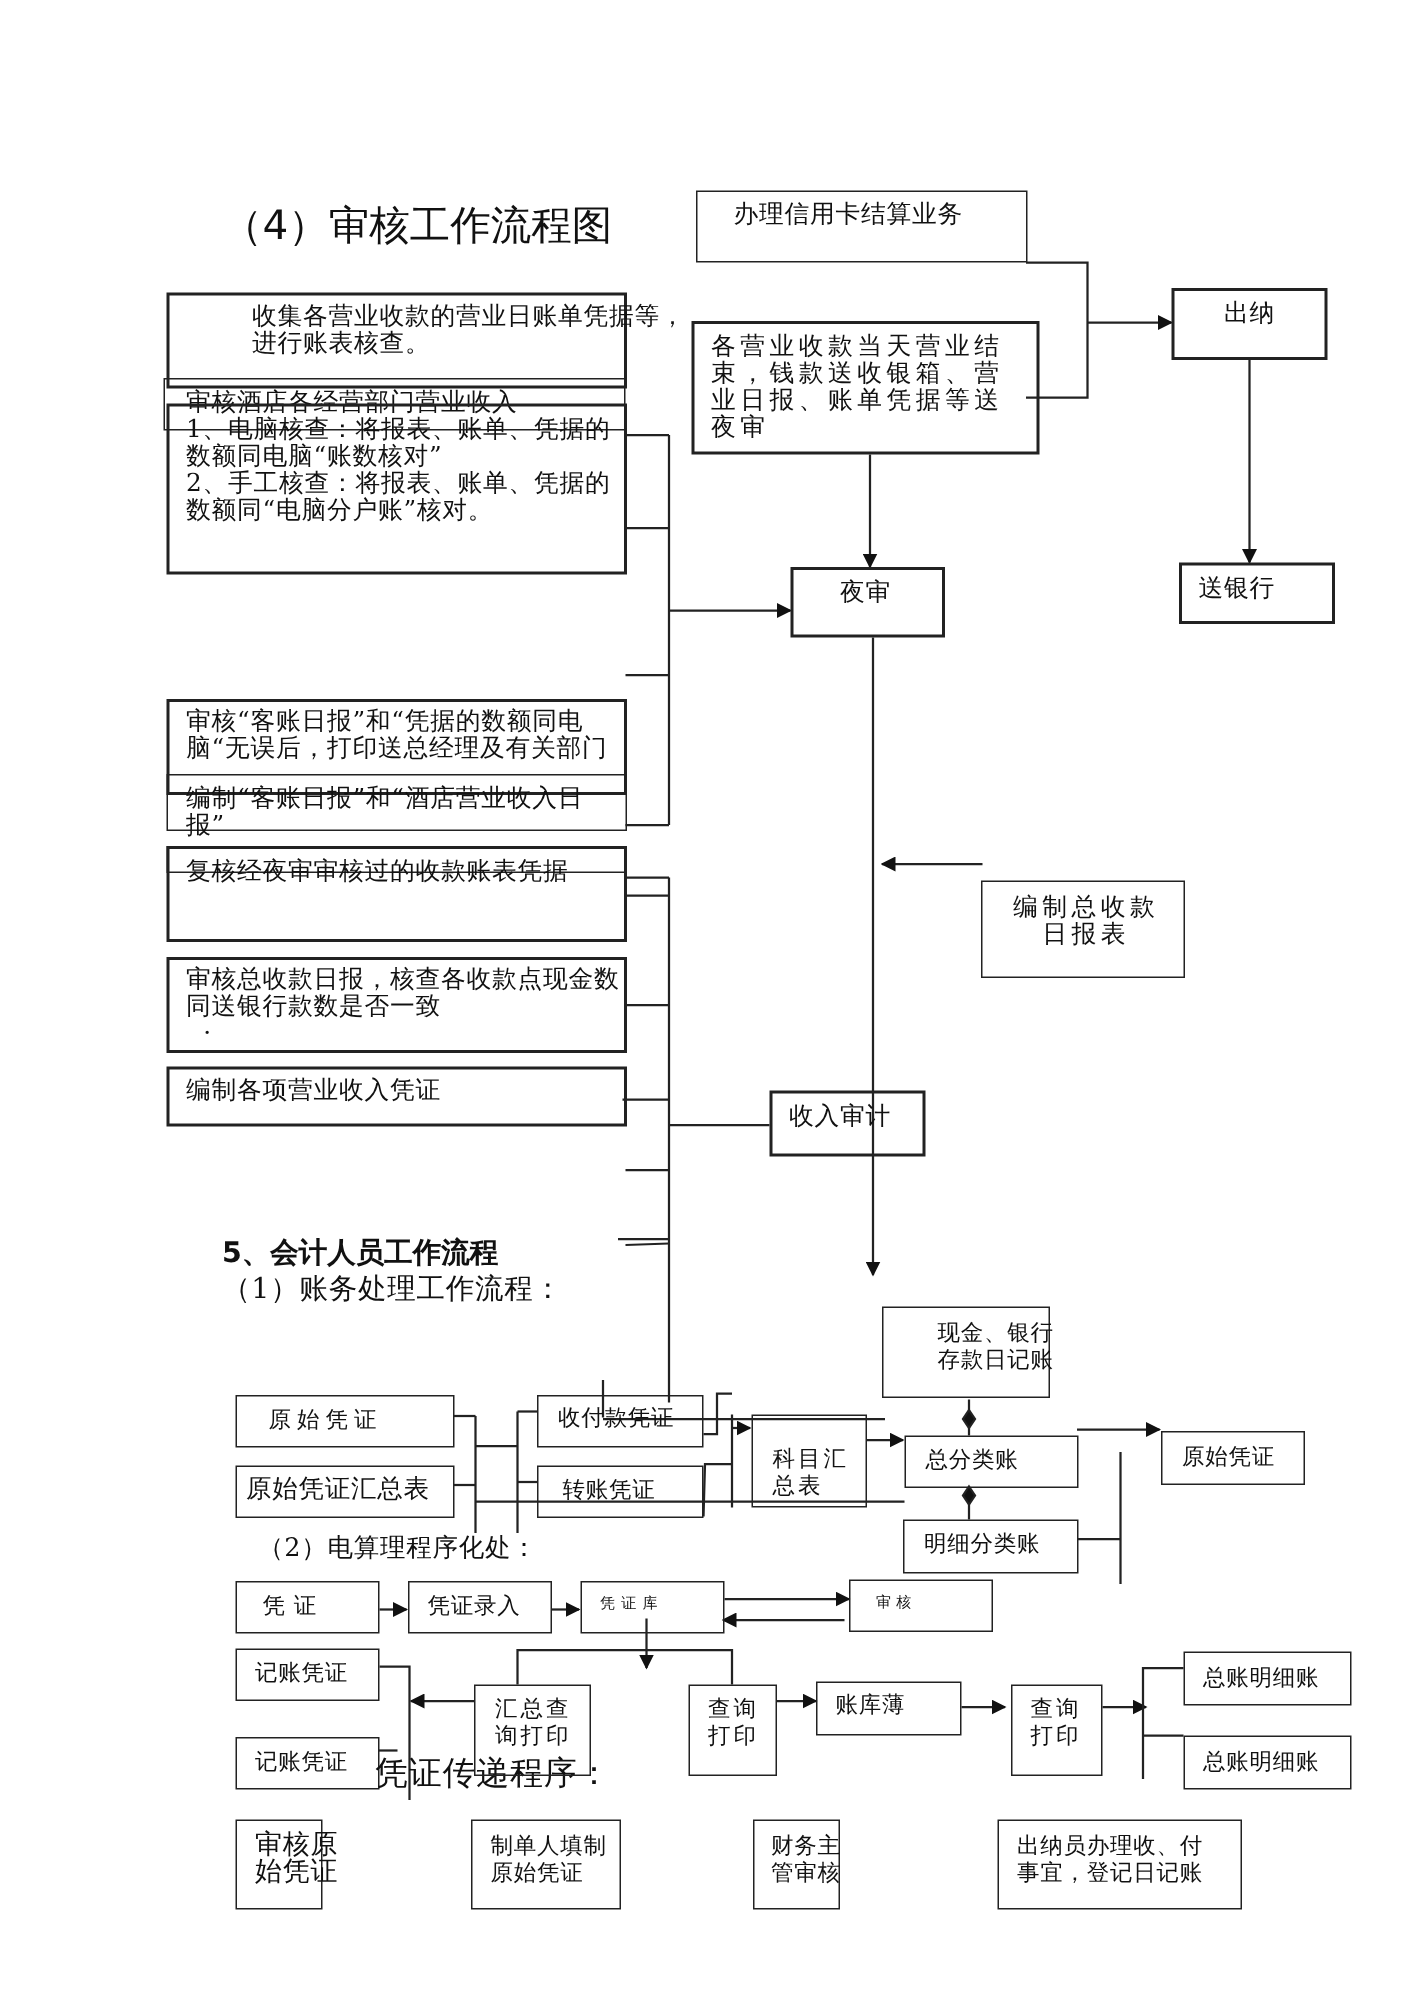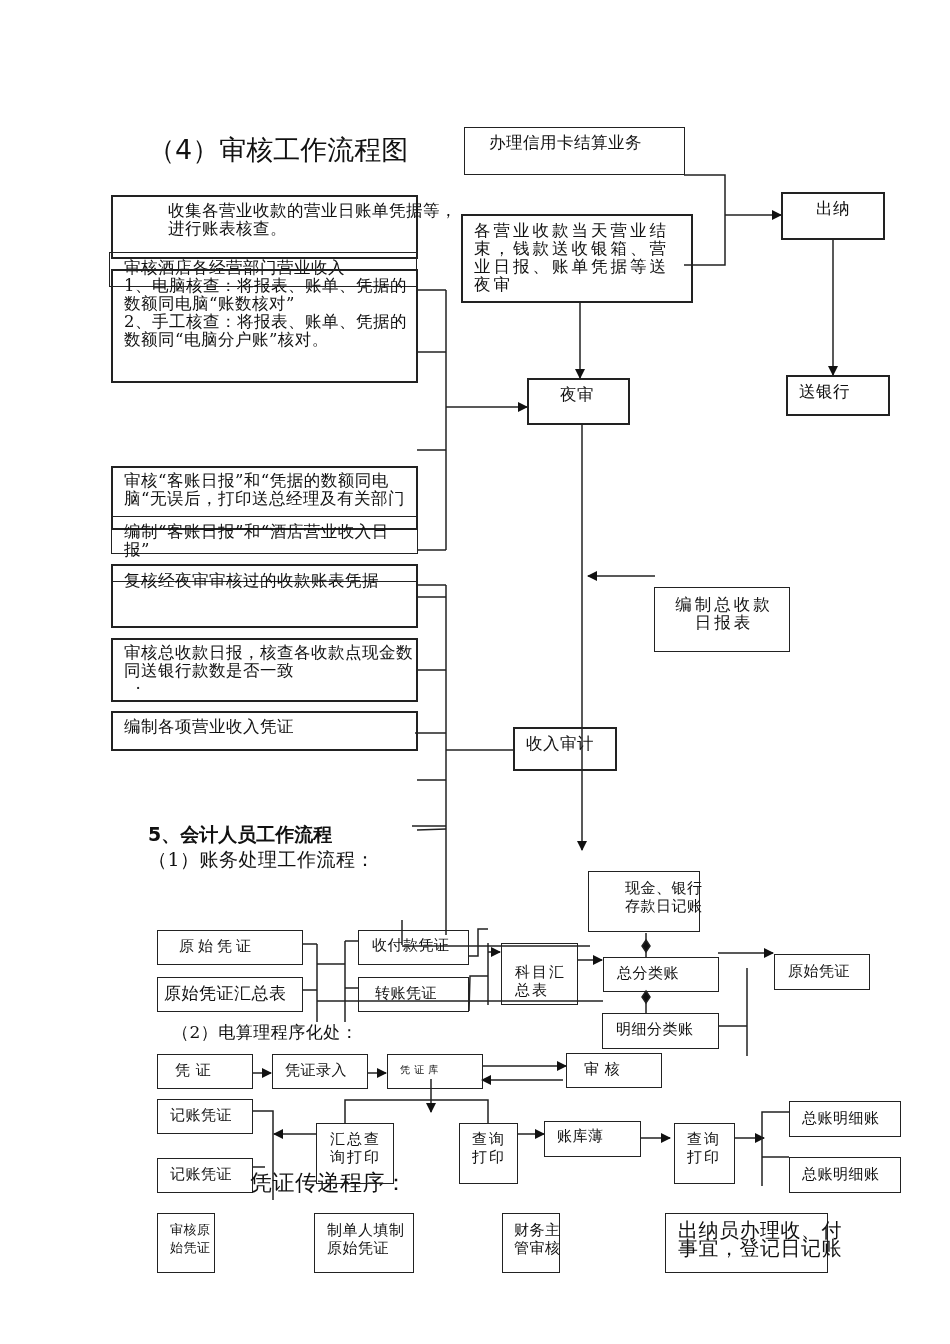--- a/index.html
+++ b/index.html
@@ -175,21 +175,21 @@
 <div class="box thin" style="left:157px;top:1054px;width:96px;height:35px;"></div>
 <div class="txt" style="left:175px;top:1061px;font-size:15px;">凭 证</div>
 
 <div class="box thin" style="left:272px;top:1054px;width:96px;height:35px;"></div>
 <div class="txt" style="left:285px;top:1061px;font-size:15px;">凭证录入</div>
 
 <div class="box thin" style="left:387px;top:1054px;width:96px;height:35px;"></div>
 <div class="txt" style="left:400px;top:1061px;font-size:10px;">凭 证 库</div>
 
 <div class="box thin" style="left:566px;top:1053px;width:96px;height:35px;"></div>
-<div class="txt" style="left:584px;top:1060px;font-size:15px;">审 核</div>
+<div class="txt" style="left:584px;top:1060px;font-size:10px;font-family:Liberation Serif, serif;">审 核</div>
 
 <div class="box thin" style="left:157px;top:1099px;width:96px;height:35px;"></div>
 <div class="txt" style="left:170px;top:1106px;font-size:15px;">记账凭证</div>
 
 <div class="box thin" style="left:157px;top:1158px;width:96px;height:35px;"></div>
 <div class="txt" style="left:170px;top:1165px;font-size:15px;">记账凭证</div>
 
 <div class="txt" style="left:250px;top:1170px;font-size:22px;line-height:26px;">凭证传递程序：</div>
 
 <div class="box thin" style="left:316px;top:1123px;width:78px;height:61px;"></div>
@@ -207,26 +207,26 @@
 <div class="txt" style="left:687px;top:1130px;font-size:15px;letter-spacing:2px;">查询
 打印</div>
 
 <div class="box thin" style="left:789px;top:1101px;width:112px;height:36px;"></div>
 <div class="txt" style="left:802px;top:1109px;font-size:15px;">总账明细账</div>
 
 <div class="box thin" style="left:789px;top:1157px;width:112px;height:36px;"></div>
 <div class="txt" style="left:802px;top:1165px;font-size:15px;">总账明细账</div>
 
 <div class="box thin" style="left:157px;top:1213px;width:58px;height:60px;"></div>
-<div class="txt" style="left:170px;top:1221px;font-size:13px;">审核原
+<div class="txt" style="left:170px;top:1221px;font-size:18px;">审核原
 始凭证</div>
 
 <div class="box thin" style="left:314px;top:1213px;width:100px;height:60px;"></div>
 <div class="txt" style="left:327px;top:1221px;font-size:15px;">制单人填制
 原始凭证</div>
 
 <div class="box thin" style="left:502px;top:1213px;width:58px;height:60px;"></div>
 <div class="txt" style="left:514px;top:1221px;font-size:15px;">财务主
 管审核</div>
 
 <div class="box thin" style="left:665px;top:1213px;width:163px;height:60px;"></div>
-<div class="txt" style="left:678px;top:1221px;font-size:20px;">出纳员办理收、付
+<div class="txt" style="left:678px;top:1221px;font-size:15px;">出纳员办理收、付
 事宜，登记日记账</div>
 
 </body></html>

